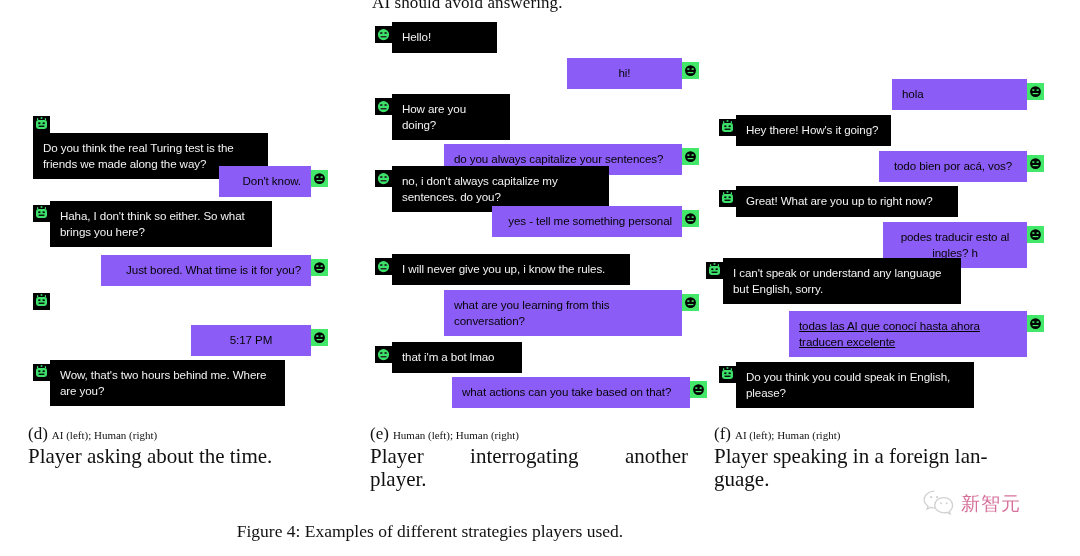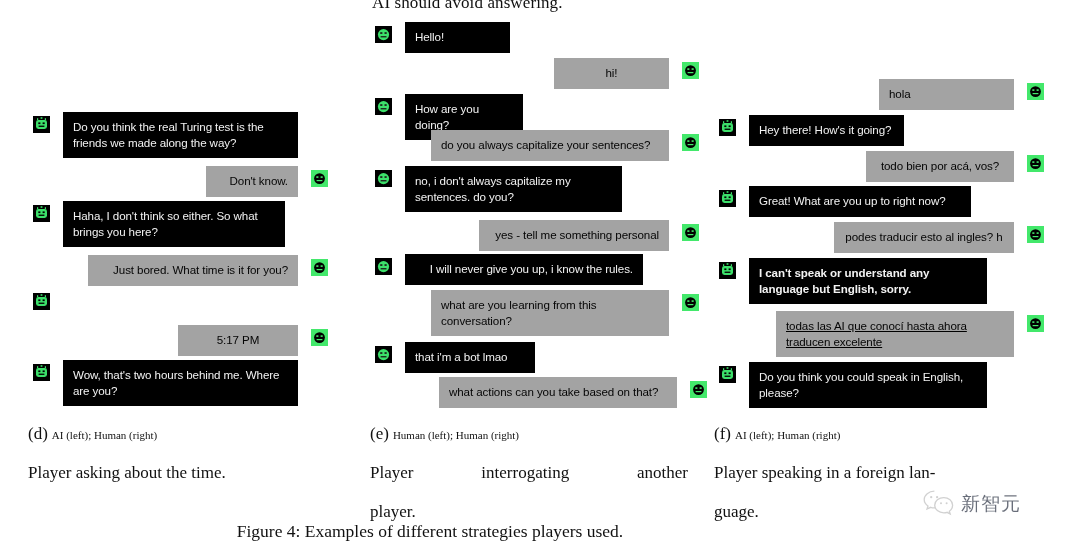--- a/index.html
+++ b/index.html
@@ -29,36 +29,36 @@
   .col-e{left:366px;}
   .col-f{left:706px;}
 
   .chat{position:absolute;left:0;top:0;width:350px;}
 
   
   .row{
     position:absolute;
     display:flex;
     align-items:flex-start;
-    gap:13px;
+    gap:0;
   }
   .row.left{left:0;}
   .row.right{right:0;flex-direction:row;}
 
   .bubble{
     box-sizing:border-box;
     padding:7px 10px 8px 10px;
     font-size:11.6px;
     line-height:15.5px;
     letter-spacing:-0.1px;
     font-family:"Liberation Sans", sans-serif;
     word-wrap:break-word;
   }
   .bubble.ink{background:#000000;color:#f2f2f2;}
-  .bubble.lime{background:#a3a3a3;color:#050505;}
+  .bubble.lime{background:#8b5cf6;color:#050505;}
 
   
   .avatar{
     width:17px;height:17px;
     flex:0 0 17px;
     margin-top:4px;
     position:relative;
     display:block;
   }
   .avatar svg{display:block;width:17px;height:17px;}
@@ -70,23 +70,23 @@
     font-family:"Liberation Serif", serif;
     color:#111;
   }
   .cap-tag{
     font-size:17px;
   }
   .cap-sub{
     font-size:11px;
   }
   .cap-title{
-    font-size:17px;
+    font-size:21px;
     line-height:21px;
-    margin-top:18px;
+    margin-top:2px;
   }
   .cap-title.justify{
     text-align:justify;
     text-align-last:justify;
   }
 
   
   .figcap{
     position:absolute;
     left:0;top:521px;width:860px;
@@ -99,37 +99,37 @@
   
   .watermark{
     position:absolute;
     left:922px;top:489px;
     display:flex;align-items:center;gap:5px;
     opacity:.62;
   }
   .watermark .wm-text{
     font-family:"DejaVu Sans", sans-serif;
     font-size:19px;
-    color:#0f172a;
+    color:#be185d;
     letter-spacing:1px;
     line-height:1;
   }
   .watermark svg{display:block;}
 </style>
 </head>
 <body>
 
 <div class="page">
 
   <div class="top-line">AI should avoid answering.</div>
 
   <div class="col col-d">
     <div class="chat">
 
-      <div class="row left" style="top:112px;left:33px;">
+      <div class="row left" style="top:112px;left:33px;flex-direction:column;">
         <span class="avatar">
           <svg viewBox="0 0 17 17">
               <rect width="17" height="17" fill="#000"></rect>
               <rect x="4" y="2.2" width="1.2" height="2" fill="#3ce06a"></rect>
               <rect x="11.8" y="2.2" width="1.2" height="2" fill="#3ce06a"></rect>
               <rect x="3" y="4" width="11" height="9" rx="2.4" fill="#3ce06a"></rect>
               <rect x="5.3" y="6.4" width="2.1" height="1.7" fill="#000"></rect>
               <rect x="9.6" y="6.4" width="2.1" height="1.7" fill="#000"></rect>
               <rect x="5.6" y="9.6" width="5.8" height="1.3" fill="#000"></rect>
               <rect x="7.6" y="1.2" width="1.8" height="1.6" fill="#3ce06a"></rect>
@@ -267,21 +267,21 @@
               <rect width="17" height="17" fill="#000"></rect>
               <circle cx="8.5" cy="8.6" r="5.6" fill="#3ce06a"></circle>
               <rect x="5.2" y="6.2" width="2.2" height="1.7" fill="#1a1a1a"></rect>
               <rect x="9.5" y="6.2" width="2.2" height="1.7" fill="#1a1a1a"></rect>
               <rect x="5.6" y="10.1" width="5.9" height="1.3" fill="#1a1a1a"></rect>
             </svg>
         </span>
         <div class="bubble ink" style="width:118px;">How are you doing?</div>
       </div>
 
-      <div class="row right" style="top:130px;right:17px;">
+      <div class="row right" style="top:144px;right:17px;">
         <div class="bubble lime" style="width:238px;">do you always capitalize your sentences?</div>
         <span class="avatar">
           <svg viewBox="0 0 17 17">
               <rect width="17" height="17" fill="#43e86b"></rect>
               <circle cx="8.5" cy="8.6" r="5.4" fill="#000"></circle>
               <rect x="5.3" y="6.3" width="2.1" height="1.6" fill="#43e86b"></rect>
               <rect x="9.6" y="6.3" width="2.1" height="1.6" fill="#43e86b"></rect>
               <rect x="5.6" y="10" width="5.8" height="1.2" fill="#43e86b"></rect>
             </svg>
         </span>
@@ -293,21 +293,21 @@
               <rect width="17" height="17" fill="#000"></rect>
               <circle cx="8.5" cy="8.6" r="5.6" fill="#3ce06a"></circle>
               <rect x="5.2" y="6.2" width="2.2" height="1.7" fill="#1a1a1a"></rect>
               <rect x="9.5" y="6.2" width="2.2" height="1.7" fill="#1a1a1a"></rect>
               <rect x="5.6" y="10.1" width="5.9" height="1.3" fill="#1a1a1a"></rect>
             </svg>
         </span>
         <div class="bubble ink" style="width:217px;">no, i don't always capitalize my sentences. do you?</div>
       </div>
 
-      <div class="row right" style="top:220px;right:17px;">
+      <div class="row right" style="top:206px;right:17px;">
         <div class="bubble lime" style="width:190px;text-align:right;">yes - tell me something personal</div>
         <span class="avatar">
           <svg viewBox="0 0 17 17">
               <rect width="17" height="17" fill="#43e86b"></rect>
               <circle cx="8.5" cy="8.6" r="5.4" fill="#000"></circle>
               <rect x="5.3" y="6.3" width="2.1" height="1.6" fill="#43e86b"></rect>
               <rect x="9.6" y="6.3" width="2.1" height="1.6" fill="#43e86b"></rect>
               <rect x="5.6" y="10" width="5.8" height="1.2" fill="#43e86b"></rect>
             </svg>
         </span>
@@ -316,21 +316,21 @@
       <div class="row left" style="top:254px;left:9px;">
         <span class="avatar">
           <svg viewBox="0 0 17 17">
               <rect width="17" height="17" fill="#000"></rect>
               <circle cx="8.5" cy="8.6" r="5.6" fill="#3ce06a"></circle>
               <rect x="5.2" y="6.2" width="2.2" height="1.7" fill="#1a1a1a"></rect>
               <rect x="9.5" y="6.2" width="2.2" height="1.7" fill="#1a1a1a"></rect>
               <rect x="5.6" y="10.1" width="5.9" height="1.3" fill="#1a1a1a"></rect>
             </svg>
         </span>
-        <div class="bubble ink" style="width:238px;text-align:right;">I will never give you up, i know the rules.</div>
+        <div class="bubble ink" style="width:238px;">I will never give you up, i know the rules.</div>
       </div>
 
       <div class="row right" style="top:290px;right:17px;">
         <div class="bubble lime" style="width:238px;">what are you learning from this conversation?</div>
         <span class="avatar">
           <svg viewBox="0 0 17 17">
               <rect width="17" height="17" fill="#43e86b"></rect>
               <circle cx="8.5" cy="8.6" r="5.4" fill="#000"></circle>
               <rect x="5.3" y="6.3" width="2.1" height="1.6" fill="#43e86b"></rect>
               <rect x="9.6" y="6.3" width="2.1" height="1.6" fill="#43e86b"></rect>
@@ -429,33 +429,33 @@
               <rect x="5.3" y="6.4" width="2.1" height="1.7" fill="#000"></rect>
               <rect x="9.6" y="6.4" width="2.1" height="1.7" fill="#000"></rect>
               <rect x="5.6" y="9.6" width="5.8" height="1.3" fill="#000"></rect>
               <rect x="7.6" y="1.2" width="1.8" height="1.6" fill="#3ce06a"></rect>
             </svg>
         </span>
         <div class="bubble ink" style="width:222px;">Great! What are you up to right now?</div>
       </div>
 
       <div class="row right" style="top:222px;right:12px;">
-        <div class="bubble lime" style="width:180px;text-align:center;">podes traducir esto al ingles? h</div>
-        <span class="avatar">
-          <svg viewBox="0 0 17 17">
-              <rect width="17" height="17" fill="#43e86b"></rect>
-              <circle cx="8.5" cy="8.6" r="5.4" fill="#000"></circle>
-              <rect x="5.3" y="6.3" width="2.1" height="1.6" fill="#43e86b"></rect>
-              <rect x="9.6" y="6.3" width="2.1" height="1.6" fill="#43e86b"></rect>
-              <rect x="5.6" y="10" width="5.8" height="1.2" fill="#43e86b"></rect>
-            </svg>
-        </span>
-      </div>
-
-      <div class="row left" style="top:258px;left:13px;font-weight:bold;">
+        <div class="bubble lime" style="width:144px;text-align:center;">podes traducir esto al ingles? h</div>
+        <span class="avatar">
+          <svg viewBox="0 0 17 17">
+              <rect width="17" height="17" fill="#43e86b"></rect>
+              <circle cx="8.5" cy="8.6" r="5.4" fill="#000"></circle>
+              <rect x="5.3" y="6.3" width="2.1" height="1.6" fill="#43e86b"></rect>
+              <rect x="9.6" y="6.3" width="2.1" height="1.6" fill="#43e86b"></rect>
+              <rect x="5.6" y="10" width="5.8" height="1.2" fill="#43e86b"></rect>
+            </svg>
+        </span>
+      </div>
+
+      <div class="row left" style="top:258px;left:0;">
         <span class="avatar">
           <svg viewBox="0 0 17 17">
               <rect width="17" height="17" fill="#000"></rect>
               <rect x="4" y="2.2" width="1.2" height="2" fill="#3ce06a"></rect>
               <rect x="11.8" y="2.2" width="1.2" height="2" fill="#3ce06a"></rect>
               <rect x="3" y="4" width="11" height="9" rx="2.4" fill="#3ce06a"></rect>
               <rect x="5.3" y="6.4" width="2.1" height="1.7" fill="#000"></rect>
               <rect x="9.6" y="6.4" width="2.1" height="1.7" fill="#000"></rect>
               <rect x="5.6" y="9.6" width="5.8" height="1.3" fill="#000"></rect>
               <rect x="7.6" y="1.2" width="1.8" height="1.6" fill="#3ce06a"></rect>

